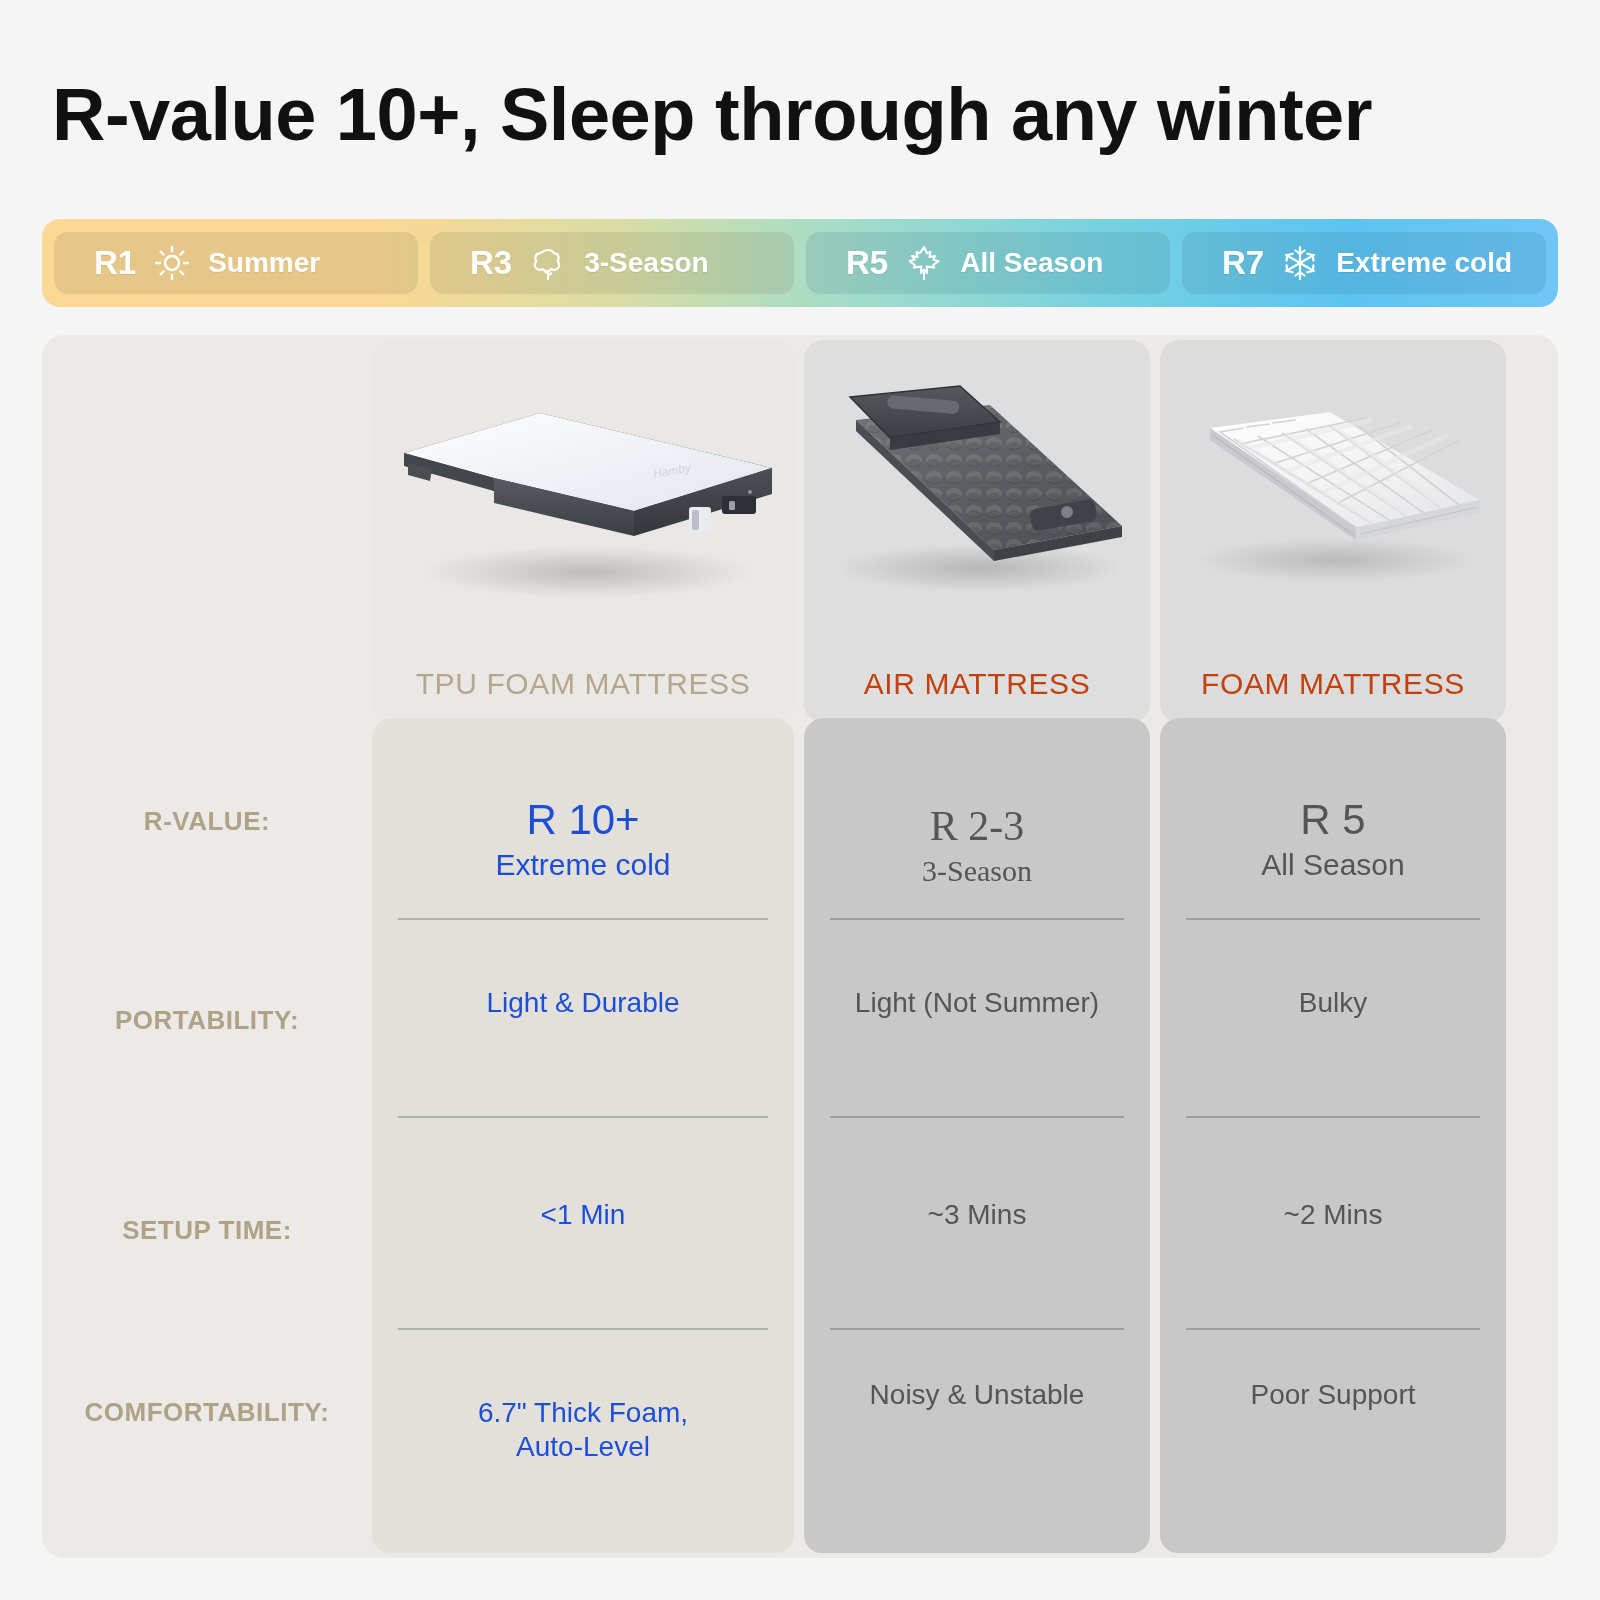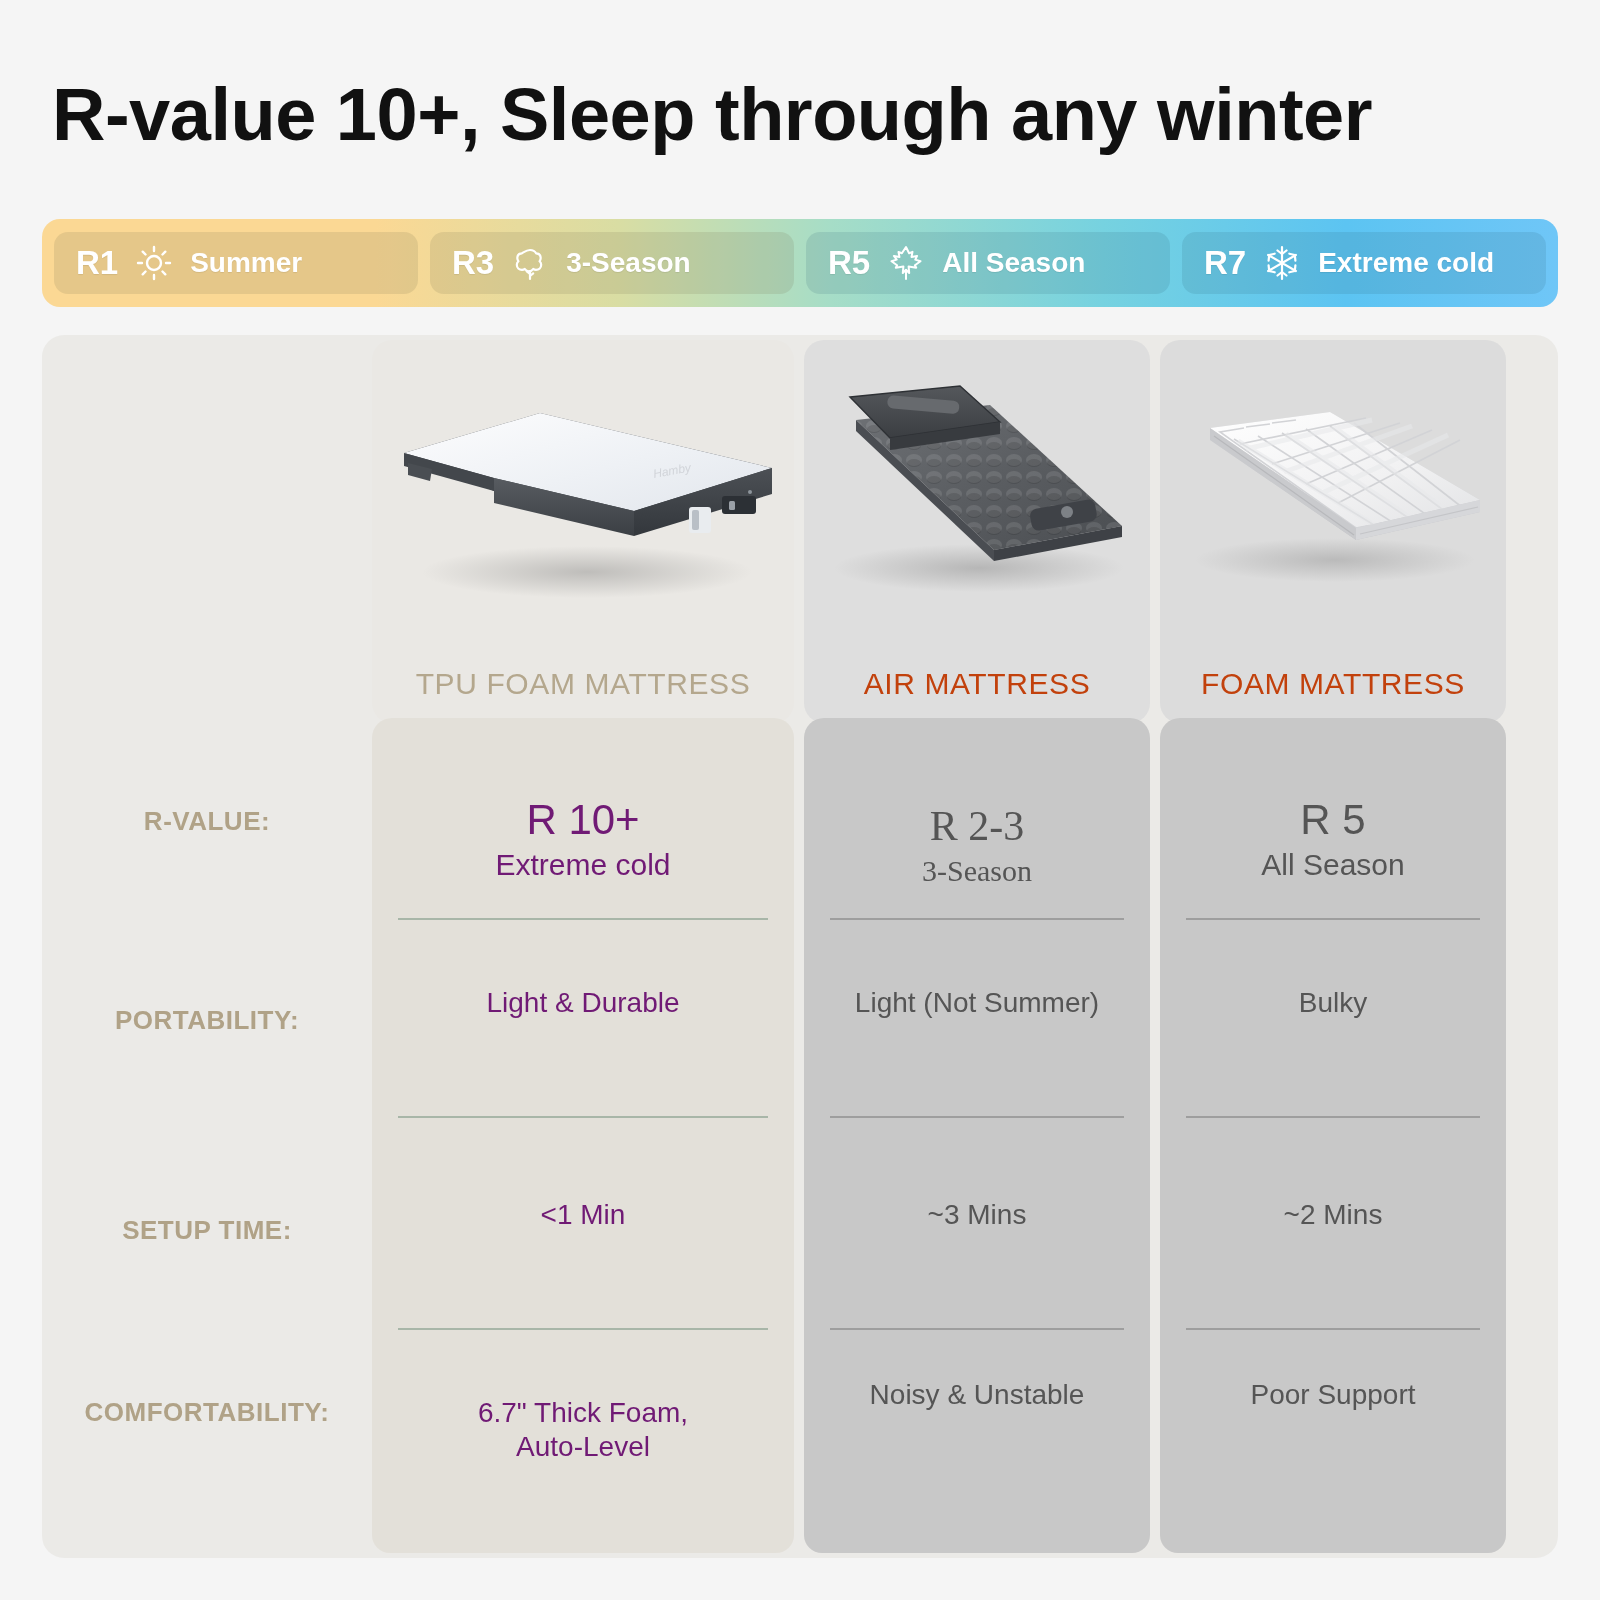--- a/index.html
+++ b/index.html
@@ -37,21 +37,21 @@
     padding: 0 12px;
     gap: 12px;
   }
   .rpill {
     flex: 1 1 0;
     height: 62px;
     border-radius: 14px;
     background: rgba(120,110,80,0.16);
     display: flex;
     align-items: center;
-    padding-left: 22px;
+    padding-left: 40px;
     gap: 16px;
   }
   .rpill.cool { background: rgba(40,90,110,0.14); }
   .rpill .rnum {
     color: #ffffff;
     font-size: 33px;
     font-weight: bold;
     text-shadow: 0 1px 1px rgba(0,0,0,0.08);
   }
   .rpill .rlabel {
@@ -139,21 +139,21 @@
   .cell .sub {
     display: block;
     font-size: 30px;
     margin-top: 4px;
   }
   .cell .one {
     display: block;
     font-size: 28px;
     line-height: 1.22;
   }
-  .tpu-text { color: #701a75; }
+  .tpu-text { color: #1d4ed8; }
   .gray-text { color: #555555; }
 
   .divider {
     position: absolute;
     height: 2px;
   }
   .divider.tpu  { left: 26px; right: 26px; background: #a8b6a8; }
   .divider.gray { left: 26px; right: 26px; background: #9e9e9e; }
 </style>
 </head>

